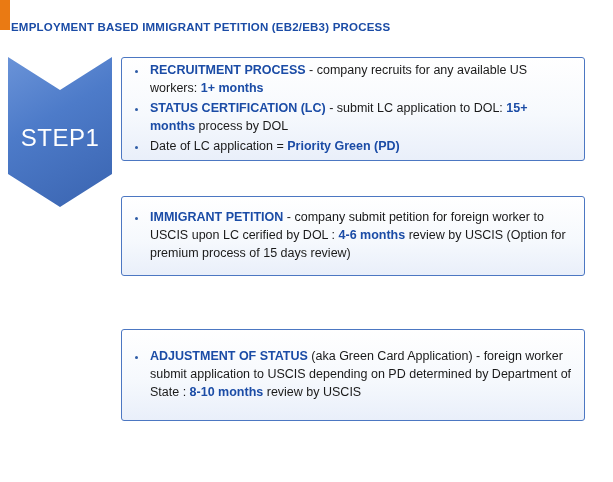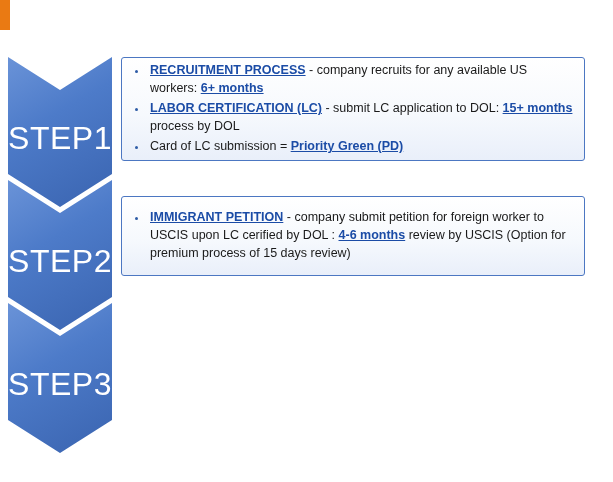--- a/index.html
+++ b/index.html
@@ -19,21 +19,21 @@
     font-size:11.5px;font-weight:bold;color:#1b4ca6;
     letter-spacing:.2px;
   }
   .chevron{
     position:absolute;left:8px;width:104px;height:150px;
     background:linear-gradient(150deg,#6a93d8 0%,#4d7bc9 40%,#3a64b0 100%);
     clip-path:polygon(0 0,50% 22%,100% 0,100% 78%,50% 100%,0 78%);
     display:flex;align-items:center;justify-content:center;
   }
   .chevron .step-label{
-    color:#ffffff;font-size:32px;letter-spacing:.5px;
+    color:#ffffff;font-size:24px;letter-spacing:.5px;
     transform:translateY(6px);
   }
   .chev1{top:57px;}
   .chev2{top:180px;}
   .chev3{top:303px;}
   .box{
     position:absolute;left:121px;width:464px;
     border:1.5px solid #4c77c2;border-radius:3px;
     background:linear-gradient(180deg,#ffffff 0%,#f6f9fd 55%,#e9effa 100%);
     box-sizing:border-box;
@@ -44,47 +44,47 @@
   .box2{top:196px;height:80px;}
   .box3{top:329px;height:92px;}
   .box ul{
     margin:0;padding:0 0 0 16px;
   }
   .box li{
     font-size:12.5px;line-height:18px;color:#1a1a1a;
     margin:0 0 2px 0;padding-left:2px;
   }
   .box li::marker{color:#2e5ca6;font-size:11px;}
-  .hl{color:#1b4ca6;font-weight:bold;text-decoration:underline;}
+  .hl{color:#1b4ca6;font-weight:bold;}
 </style>
 </head>
 <body>
 
 <div class="slide">
 
   <div class="orange-bar"></div>
 
+  <h1 class="title">EMPLOYMENT BASED IMMIGRANT PETITION (EB2/EB3) PROCESS</h1>
 
   <div class="chevron chev1">
     <span class="step-label">STEP1</span>
   </div>
   <div class="box box1">
     <ul>
-      <li><span class="hl">RECRUITMENT PROCESS</span><span> - company recruits for any available US workers: </span><span class="hl">6+ months</span></li>
-      <li><span class="hl">LABOR CERTIFICATION (LC)</span><span> - submit LC application to DOL: </span><span class="hl">15+ months</span><span> process by DOL</span></li>
-      <li><span>Card of LC submission = </span><span class="hl">Priority Green (PD)</span></li>
+      <li><span class="hl">RECRUITMENT PROCESS</span><span> - company recruits for any available US workers: </span><span class="hl">1+ months</span></li>
+      <li><span class="hl">STATUS CERTIFICATION (LC)</span><span> - submit LC application to DOL: </span><span class="hl">15+ months</span><span> process by DOL</span></li>
+      <li><span>Date of LC application = </span><span class="hl">Priority Green (PD)</span></li>
     </ul>
   </div>
 
-  <div class="chevron chev2">
-    <span class="step-label">STEP2</span>
-  </div>
   <div class="box box2">
     <ul>
       <li><span class="hl">IMMIGRANT PETITION</span><span> - company submit petition for foreign worker to USCIS upon LC cerified by DOL : </span><span class="hl">4-6 months</span><span> review by USCIS (Option for premium process of 15 days review)</span></li>
     </ul>
   </div>
 
-  <div class="chevron chev3">
-    <span class="step-label">STEP3</span>
+  <div class="box box3">
+    <ul>
+      <li><span class="hl">ADJUSTMENT OF STATUS</span><span> (aka Green Card Application) - foreign worker submit application to USCIS depending on PD determined by Department of State : </span><span class="hl">8-10 months</span><span> review by USCIS</span></li>
+    </ul>
   </div>
 
 </div>
 
 </body></html>

